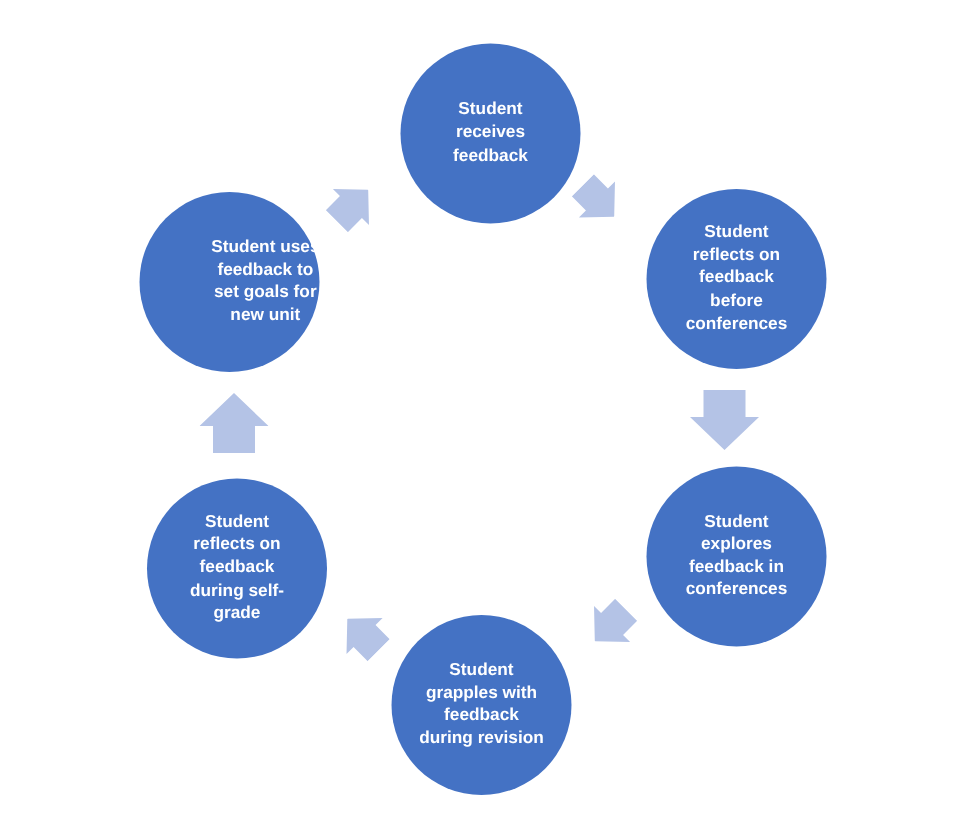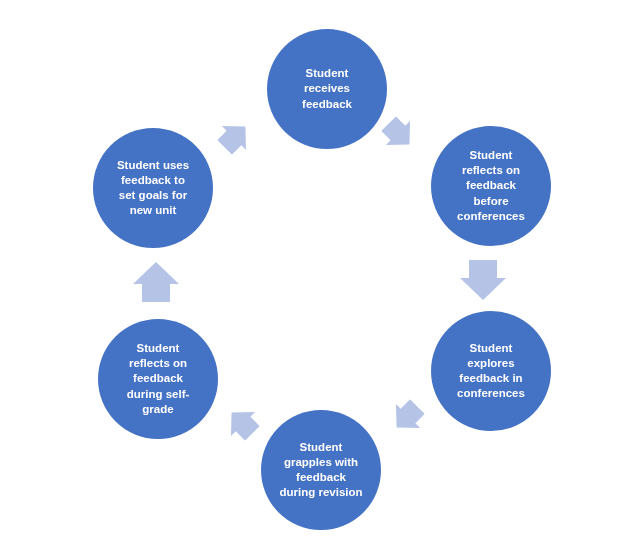--- a/index.html
+++ b/index.html
@@ -84,21 +84,21 @@
   </div>
 
   <div class="node" style="left:98px; top:319px;">
     <div class="node-label">Student
 reflects on
 feedback
 during self-
 grade</div>
   </div>
 
-  <div class="node" style="left:93px; top:128px;">
+  <div class="node" style="left:93px; top:128px;justify-content:flex-end;">
     <div class="node-label">Student uses
 feedback to
 set goals for
 new unit</div>
   </div>
 
   <div class="arrow dir-se" style="left:376px; top:114px;">
     <svg viewBox="0 0 46 40">
       <path d="M9 0 H37 V18 H46 L23 40 L0 18 H9 Z" fill="#B4C3E6"></path>
     </svg>

